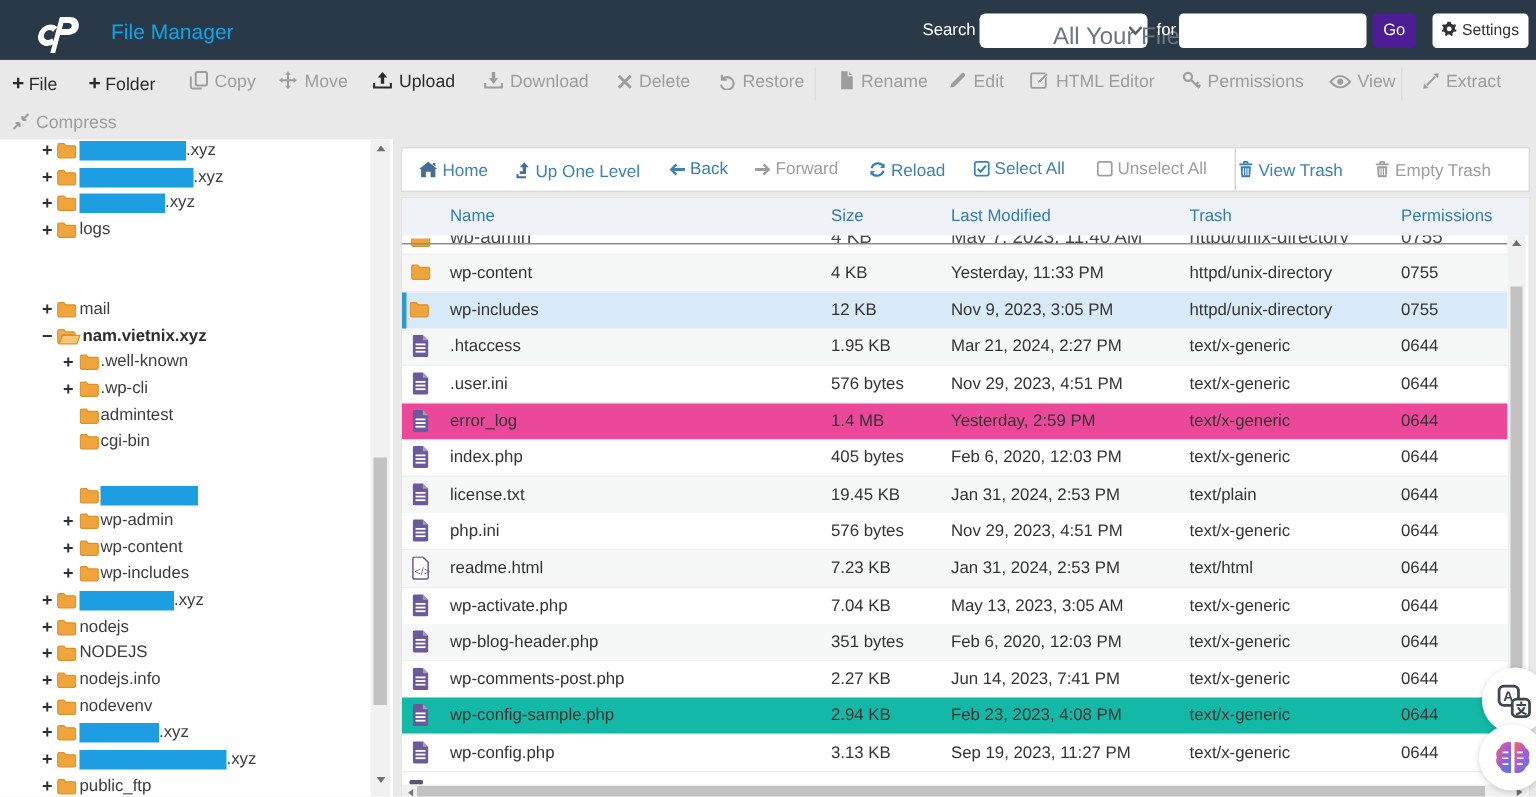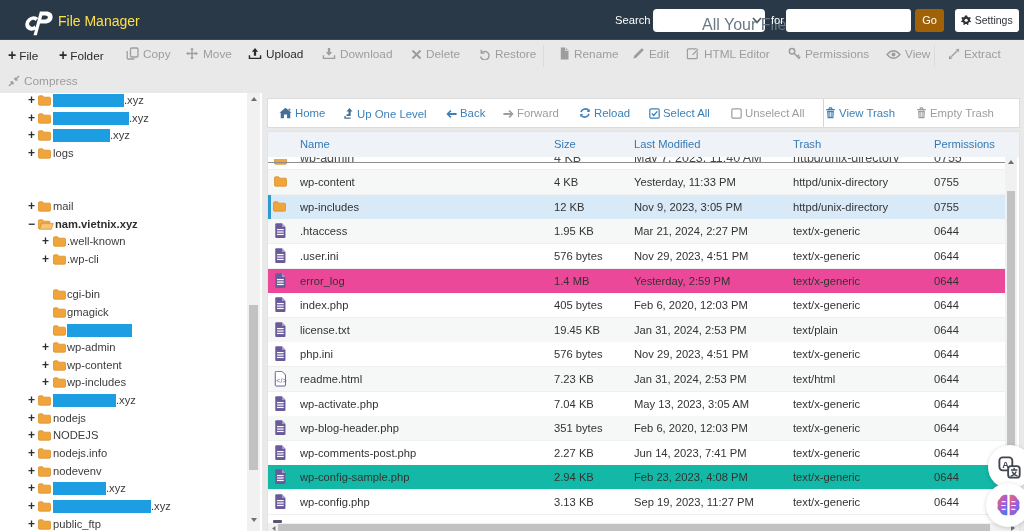--- a/index.html
+++ b/index.html
@@ -28,30 +28,30 @@
 .c1{left:32px}.c2{left:286px}.c3{left:366px}.c4{left:525px}.c5{left:666px}
 .sbtrack{position:absolute;background:#f1f1f1}
 .sbthumb{position:absolute;background:#c2c2c2}
 </style></head><body>
 
 <div id="hdr">
 <svg class="abs" style="left:23px;top:8px" width="30" height="28" viewBox="0 0 30 28">
       <path transform="skewX(-10) translate(3.2,0)" d="M13.8 10 A7.2 7.2 0 1 0 14 20.8 L11.6 17.5 A3.3 3.3 0 1 1 11.5 13.1 Z" fill="#fff"></path>
       <path fill-rule="evenodd" d="M10.5 27.3 L16.9 3.4 L23.2 3.4 C27.4 3.4 29.6 5.7 29.6 8.9 C29.6 12.9 26.4 15.4 22 15.4 L17 15.4 L13.8 27.3 Z M19.3 7.4 L22.5 7.4 C24 7.4 24.8 8.1 24.8 9.2 C24.8 10.5 23.7 11.4 22.1 11.4 L18.2 11.4 Z" fill="#fff"></path>
     </svg>
-<span class="abs" style="left:58px;top:13px;font-size:14px;color:#fde047">File Manager</span>
+<span class="abs" style="left:74px;top:13px;font-size:14px;color:#0ea5e9">File Manager</span>
 <span class="abs" style="left:615px;top:14px;font-size:11.2px;color:#fff">Search</span>
 <div class="abs" style="left:653px;top:9px;width:112px;height:23px;background:#fff;border-radius:4px"></div>
 <span class="abs" style="left:702px;top:16px;font-size:16px;color:#6a7885">All Your Files</span>
 <svg class="abs" style="left:752px;top:17px" width="10" height="7" viewBox="0 0 10 7">
       <path d="M1 1 L5 5.4 L9 1" fill="none" stroke="#55606b" stroke-width="1.7"></path>
     </svg>
 <span class="abs" style="left:771px;top:14px;font-size:11.2px;color:#fff">for</span>
 <div class="abs" style="left:786px;top:9px;width:125px;height:23px;background:#fff;border-radius:3px"></div>
-<div class="abs" style="left:915px;top:9px;width:29px;height:23px;background:#a16207;border-radius:3px;color:#fff;font-size:11px;text-align:center;line-height:23px">Go</div>
+<div class="abs" style="left:915px;top:9px;width:29px;height:23px;background:#4c1d95;border-radius:3px;color:#fff;font-size:11px;text-align:center;line-height:23px">Go</div>
 <div class="abs" style="left:955px;top:9px;width:64px;height:23px;background:#fff;border-radius:3px;color:#2e3338;font-size:10.5px;text-align:center;line-height:23px"><svg width="10.5" height="10.5" viewBox="0 0 12 12" style="vertical-align:-1px">
         <path d="M6 0.5 L7 0.5 L7.4 2 A4.2 4.2 0 0 1 8.9 2.9 L10.4 2.4 L11.2 3.6 L10.1 4.8 A4.2 4.2 0 0 1 10.3 6.3 L11.5 7 L11 8.2 L9.4 8 A4.2 4.2 0 0 1 8.3 9.3 L8.6 10.9 L7.4 11.5 L6.4 10.2 A4.2 4.2 0 0 1 4.8 10.2 L3.8 11.4 L2.6 10.9 L3 9.2 A4.2 4.2 0 0 1 1.9 8 L0.4 8.2 L0 7 L1.3 6.2 A4.2 4.2 0 0 1 1.5 4.7 L0.4 3.6 L1.1 2.4 L2.7 2.9 A4.2 4.2 0 0 1 4.1 2 L4.5 0.5 Z" fill="#2e3338"></path>
         <circle cx="5.9" cy="6" r="1.8" fill="#fff"></circle>
       </svg> Settings</div>
 </div>
 
 <div id="tbar">
 <span class="ti en" style="left:8px;top:7px"><span class="plus">+</span>File</span>
 <span class="ti en" style="left:59px;top:7px"><span class="plus">+</span>Folder</span>
 <span class="ti dis" style="left:126px;top:7px"><svg width="13" height="13" viewBox="0 0 13 13">
@@ -161,31 +161,31 @@
       </svg>
       <span class="stx" style="left:67px">.well-known</span>
     </div>
 <div class="srow" style="left:0;top:157.9px;width:262px">
       <span class="pm" style="left:42px">+</span>
       <svg class="abs" style="left:53px;top:3px" width="13" height="11" viewBox="0 0 13 11">
         <path d="M0.5 2 Q0.5 0.8 1.6 0.8 L4.6 0.8 L5.8 2.2 L11.5 2.2 Q12.5 2.2 12.5 3.3 L12.5 9 Q12.5 10.2 11.4 10.2 L1.6 10.2 Q0.5 10.2 0.5 9 Z" fill="#efa53c" stroke="#dd9027" stroke-width="0.8"></path>
       </svg>
       <span class="stx" style="left:67px">.wp-cli</span>
     </div>
+<div class="srow" style="left:0;top:175.5px;width:262px">
+      <svg class="abs" style="left:53px;top:3px" width="13" height="11" viewBox="0 0 13 11">
+        <path d="M0.5 2 Q0.5 0.8 1.6 0.8 L4.6 0.8 L5.8 2.2 L11.5 2.2 Q12.5 2.2 12.5 3.3 L12.5 9 Q12.5 10.2 11.4 10.2 L1.6 10.2 Q0.5 10.2 0.5 9 Z" fill="#efa53c" stroke="#dd9027" stroke-width="0.8"></path>
+      </svg>
+      <span class="stx" style="left:67px">admintest</span>
+    </div>
 <div class="srow" style="left:0;top:193.2px;width:234px">
       <svg class="abs" style="left:53px;top:3px" width="13" height="11" viewBox="0 0 13 11">
         <path d="M0.5 2 Q0.5 0.8 1.6 0.8 L4.6 0.8 L5.8 2.2 L11.5 2.2 Q12.5 2.2 12.5 3.3 L12.5 9 Q12.5 10.2 11.4 10.2 L1.6 10.2 Q0.5 10.2 0.5 9 Z" fill="#efa53c" stroke="#dd9027" stroke-width="0.8"></path>
       </svg>
       <span class="stx" style="left:67px">cgi-bin</span>
-    </div>
-<div class="srow" style="left:0;top:210.8px;width:262px">
-      <svg class="abs" style="left:53px;top:3px" width="13" height="11" viewBox="0 0 13 11">
-        <path d="M0.5 2 Q0.5 0.8 1.6 0.8 L4.6 0.8 L5.8 2.2 L11.5 2.2 Q12.5 2.2 12.5 3.3 L12.5 9 Q12.5 10.2 11.4 10.2 L1.6 10.2 Q0.5 10.2 0.5 9 Z" fill="#efa53c" stroke="#dd9027" stroke-width="0.8"></path>
-      </svg>
-      <span class="stx" style="left:67px">gmagick</span>
     </div>
 <div class="srow" style="left:0;top:228.5px;width:262px">
       <svg class="abs" style="left:53px;top:3px" width="13" height="11" viewBox="0 0 13 11">
         <path d="M0.5 2 Q0.5 0.8 1.6 0.8 L4.6 0.8 L5.8 2.2 L11.5 2.2 Q12.5 2.2 12.5 3.3 L12.5 9 Q12.5 10.2 11.4 10.2 L1.6 10.2 Q0.5 10.2 0.5 9 Z" fill="#efa53c" stroke="#dd9027" stroke-width="0.8"></path>
       </svg>
       <span class="sbar" style="left:67px;width:65px"></span>
     </div>
 <div class="srow" style="left:0;top:246.1px;width:262px">
       <span class="pm" style="left:42px">+</span>
       <svg class="abs" style="left:53px;top:3px" width="13" height="11" viewBox="0 0 13 11">

